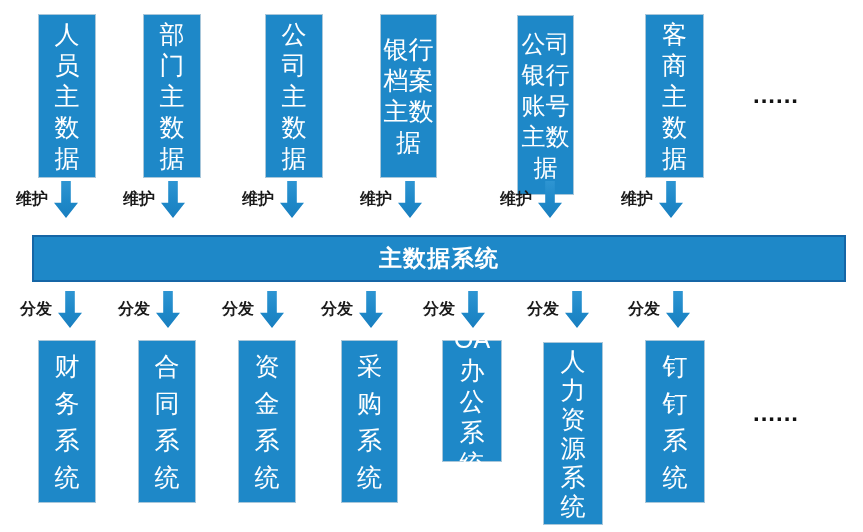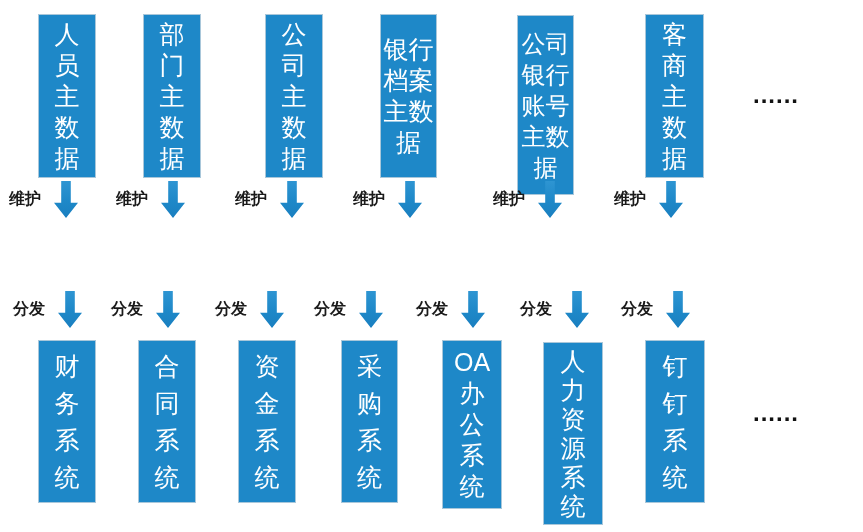--- a/index.html
+++ b/index.html
@@ -18,21 +18,21 @@
   .lh31{line-height:31px;}
   .lh37{line-height:37px;}
   .lh29{line-height:29px;}
   .bar{
     position:absolute;left:32px;top:235px;width:814px;height:47px;
     background:#1E88C8;border:2px solid #1566A6;box-sizing:border-box;
     display:flex;align-items:center;justify-content:center;
   }
   .bar-label{color:#ffffff;font-size:23px;font-weight:600;letter-spacing:1px;}
   .flow{
-    position:absolute;display:flex;align-items:center;gap:13px;
+    position:absolute;display:flex;align-items:center;gap:6px;
     transform:translateX(-100%);height:37px;
   }
   .flow-label{font-size:16px;font-weight:700;color:#1A1A1A;white-space:nowrap;}
   .arrow-down{
     width:24px;height:37px;flex:0 0 24px;
     background:linear-gradient(180deg,#2E95D2 0%,#1E88C8 55%,#1A7FC0 100%);
     clip-path:polygon(30% 0,70% 0,70% 59%,100% 59%,50% 100%,0 59%,30% 59%);
   }
   .ellipsis{
     position:absolute;width:64px;text-align:center;color:#111111;
@@ -105,20 +105,23 @@
   </div>
   <div class="flow" style="left:562px;top:181px">
     <span class="flow-label">维护</span>
     <span class="arrow-down"></span>
   </div>
   <div class="flow" style="left:683px;top:181px">
     <span class="flow-label">维护</span>
     <span class="arrow-down"></span>
   </div>
 
+  <div class="bar">
+    <span class="bar-label">主数据系统</span>
+  </div>
 
   <div class="flow" style="left:82px;top:291px">
     <span class="flow-label">分发</span>
     <span class="arrow-down"></span>
   </div>
   <div class="flow" style="left:180px;top:291px">
     <span class="flow-label">分发</span>
     <span class="arrow-down"></span>
   </div>
   <div class="flow" style="left:284px;top:291px">
@@ -159,21 +162,21 @@
 金
 系
 统</span>
   </div>
   <div class="vbox" style="left:341px;top:340px;width:57px;height:163px">
     <span class="vtext lh37">采
 购
 系
 统</span>
   </div>
-  <div class="vbox" style="left:442px;top:340px;width:60px;height:169px">
+  <div class="vbox" style="left:442px;top:340px;width:60px;height:122px">
     <span class="vtext lh31">OA
 办
 公
 系
 统</span>
   </div>
   <div class="vbox" style="left:543px;top:342px;width:60px;height:183px">
     <span class="vtext lh29">人
 力
 资

